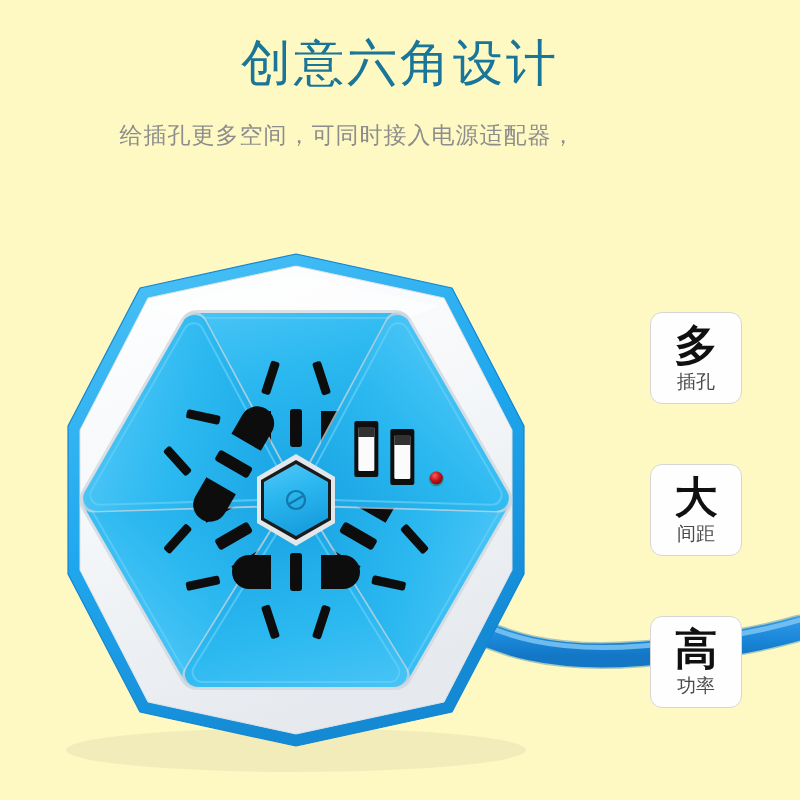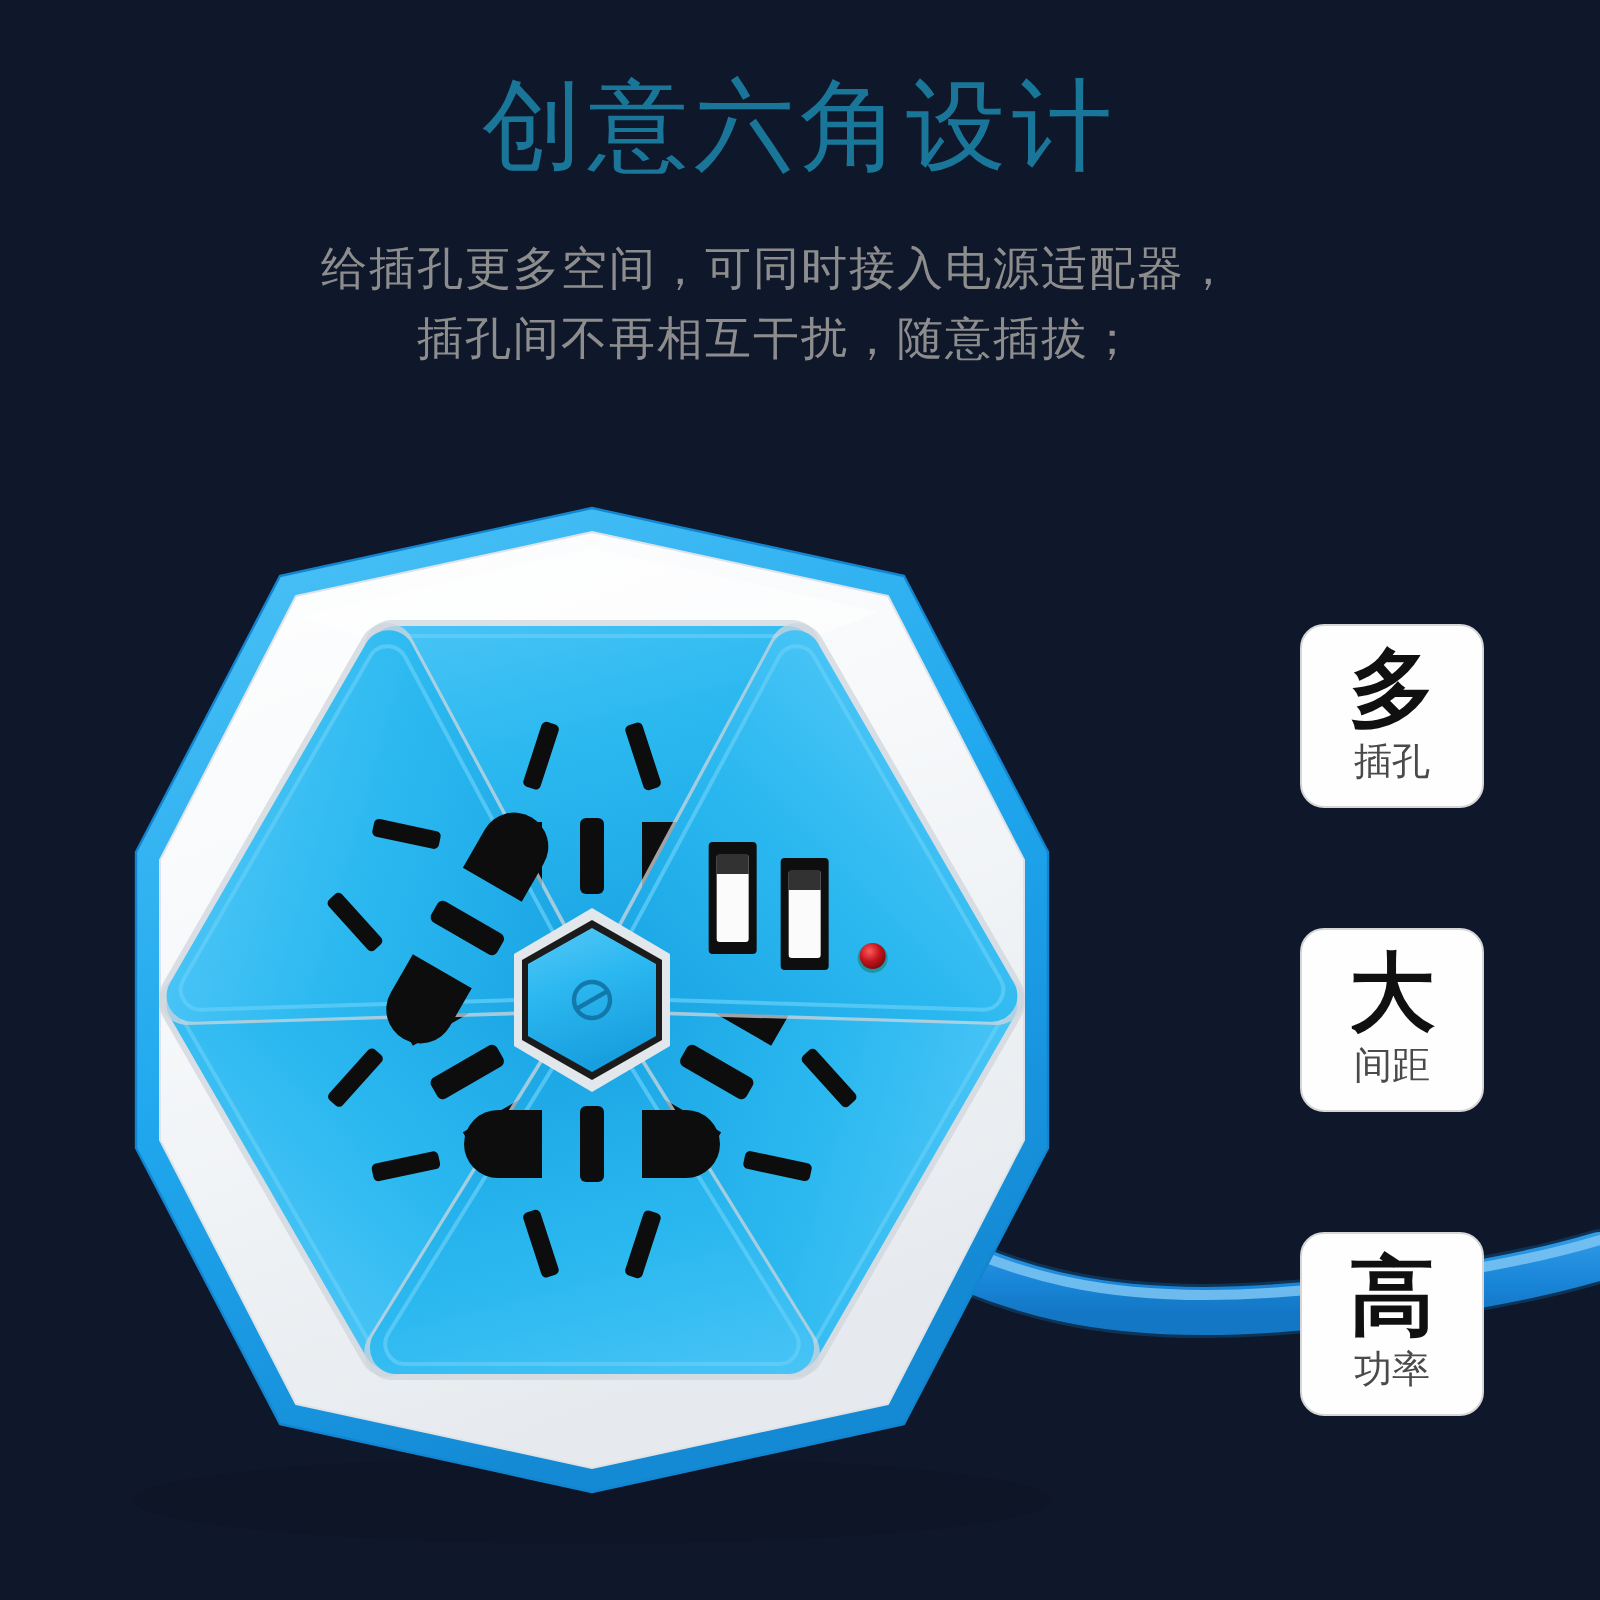--- a/index.html
+++ b/index.html
@@ -5,21 +5,21 @@
   html, body {
     margin: 0; padding: 0;
     width: 800px; height: 800px;
     background: #ffffff;
     font-family: "Liberation Sans", "DejaVu Sans", sans-serif;
     overflow: hidden;
   }
   #stage {
     position: relative;
     width: 800px; height: 800px;
-    background: #0f172a;
+    background: #fef9c3;
   }
 
   
   .title {
     position: absolute;
     left: 0; top: 36px;
     width: 800px;
     text-align: center;
     font-size: 50px;
     line-height: 1.08;
@@ -31,21 +31,20 @@
   .subtitle {
     position: absolute;
     left: 0; top: 118px;
     width: 695px;
     text-align: center;
     color: #8d8d8d;
     font-size: 23px;
     line-height: 35px;
     letter-spacing: 1px;
     font-family: "DejaVu Sans", "Liberation Sans", sans-serif;
-    padding-left: 41px;
   }
   .subtitle div { white-space: nowrap; }
 
   
   .badges {
     position: absolute;
     left: 650px; top: 312px;
     width: 100px;
   }
   .badge {
@@ -92,21 +91,20 @@
 </style>
 </head>
 <body>
 
 <div id="stage">
 
   <div class="title">创意六角设计</div>
 
   <div class="subtitle">
     <div>给插孔更多空间，可同时接入电源适配器，</div>
-    <div>插孔间不再相互干扰，随意插拔；</div>
   </div>
 
   <div id="product">
     <svg width="800" height="570" viewBox="0 0 800 570" xmlns="http://www.w3.org/2000/svg">
       <defs>
 
         <linearGradient id="bodyGrad" x1="0" y1="0" x2="0.35" y2="1">
           <stop offset="0%" stop-color="#ffffff"></stop>
           <stop offset="45%" stop-color="#f6f8fa"></stop>
           <stop offset="100%" stop-color="#e6eaee"></stop>

